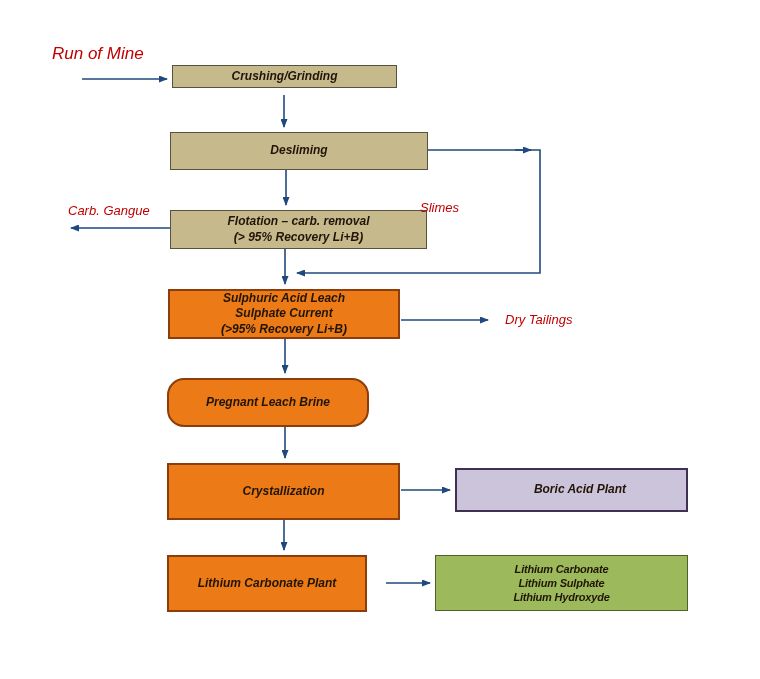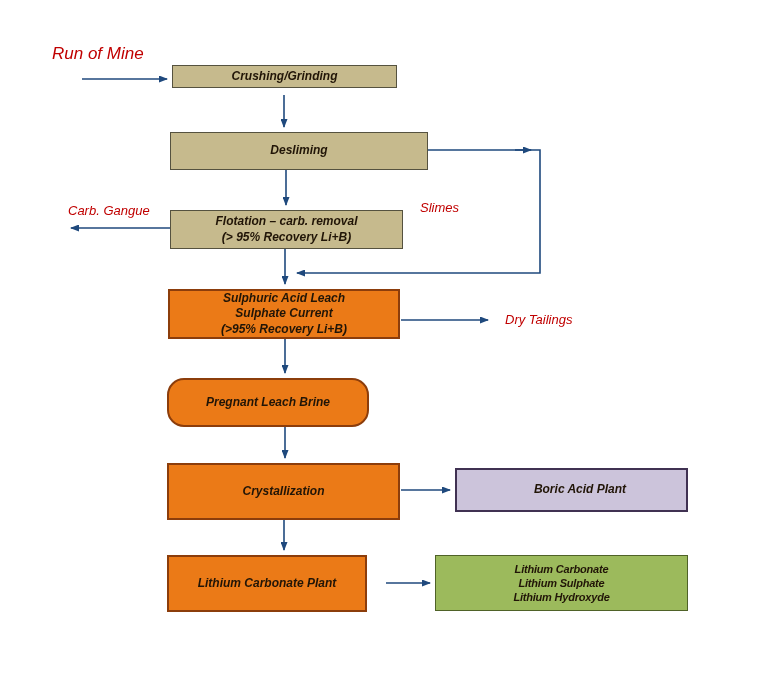--- a/index.html
+++ b/index.html
@@ -85,21 +85,21 @@
   <div class="run-label" style="left:52px; top:44px;">Run of Mine</div>
 
   <div class="node tan" style="left:172px; top:65px; width:225px; height:23px;">
     <span>Crushing/Grinding</span>
   </div>
 
   <div class="node tan" style="left:170px; top:132px; width:258px; height:38px;">
     <span>Desliming</span>
   </div>
 
-  <div class="node tan" style="left:170px; top:210px; width:233px; height:39px;align-items:center;">
+  <div class="node tan" style="left:170px; top:210px; width:257px; height:39px;align-items:center;">
     <div>Flotation – carb. removal</div>
     <div>(&gt; 95% Recovery Li+B)</div>
   </div>
 
   <div class="node orange" style="left:168px; top:289px; width:232px; height:50px;">
     <div>Sulphuric Acid Leach</div>
     <div>Sulphate Current</div>
     <div>(&gt;95% Recovery Li+B)</div>
   </div>
 

